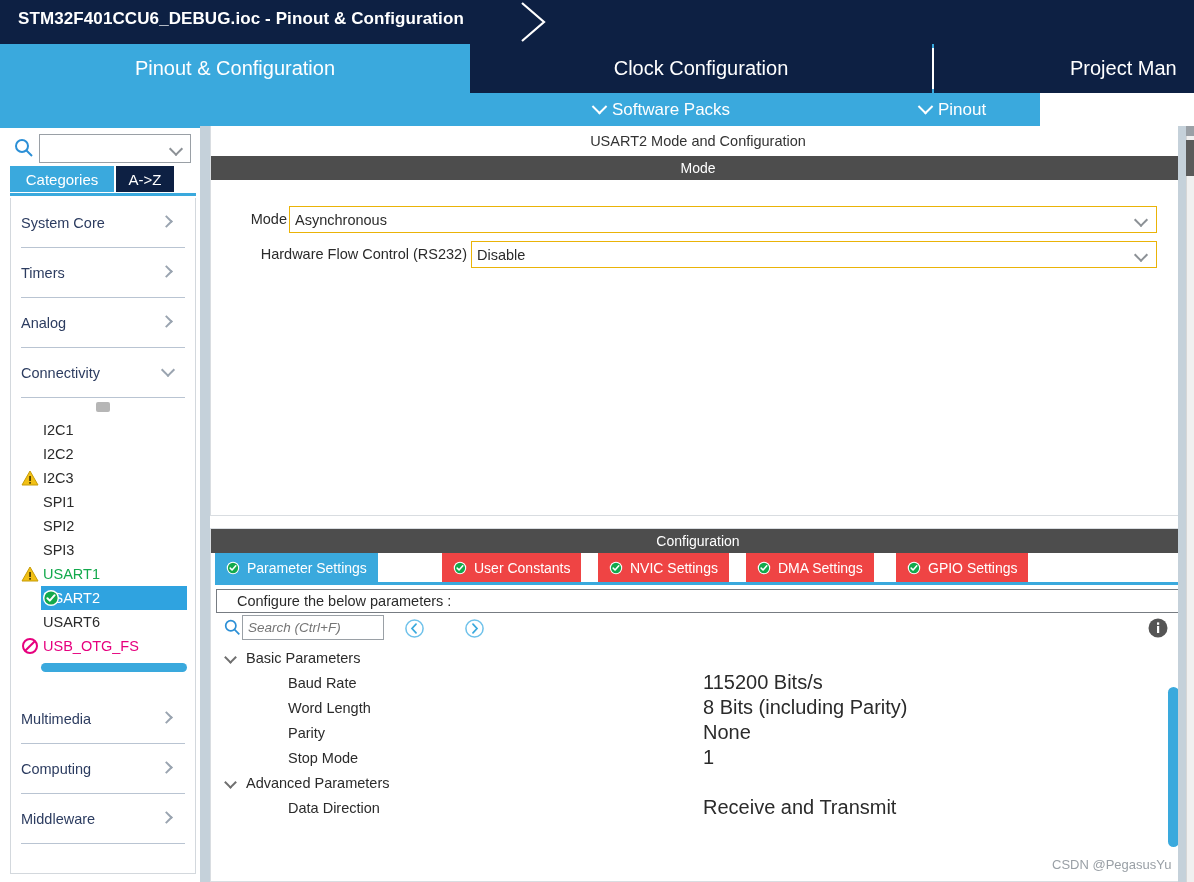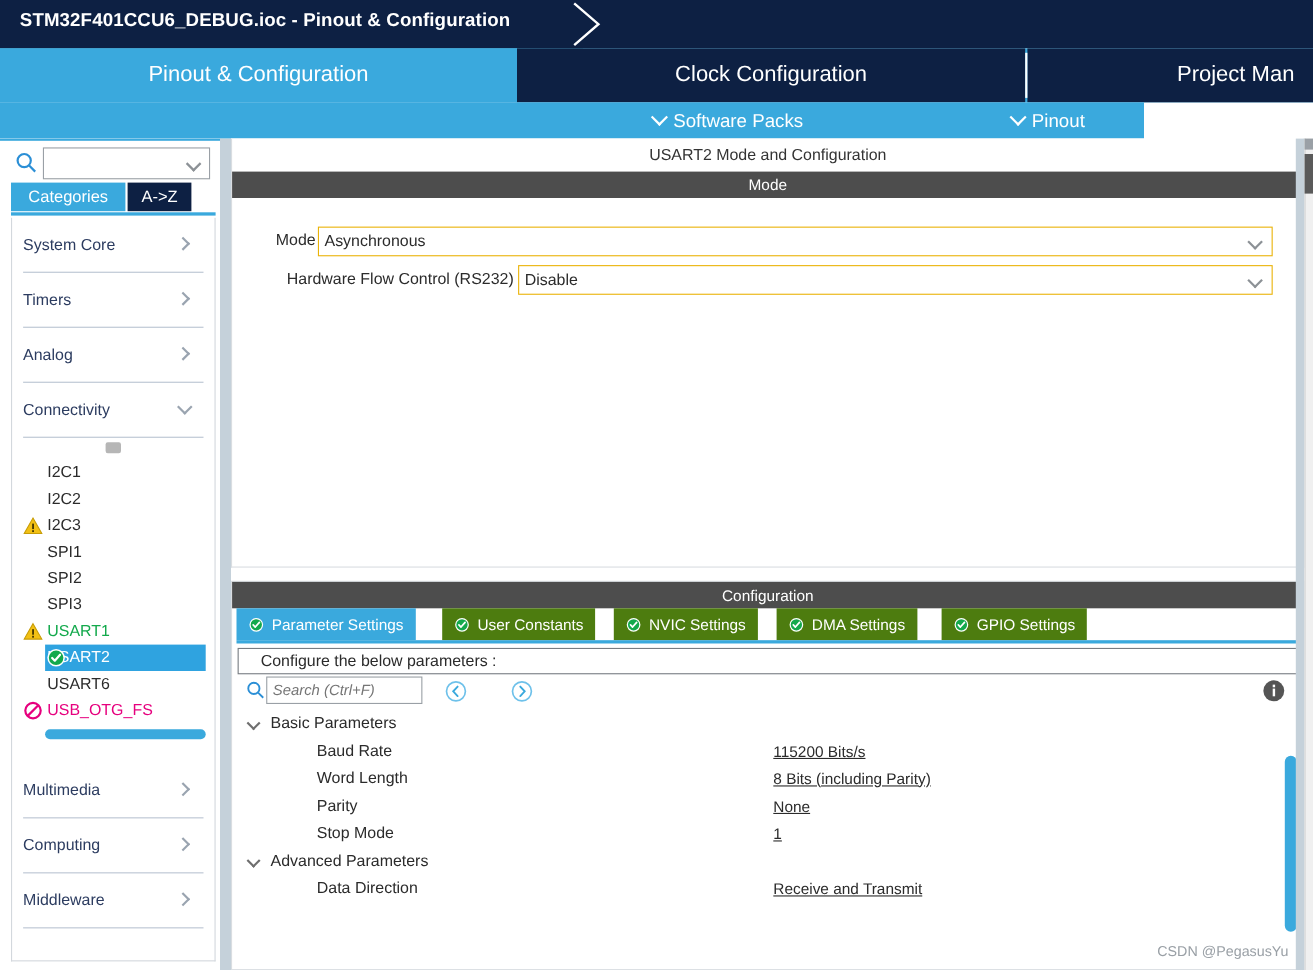--- a/index.html
+++ b/index.html
@@ -212,21 +212,21 @@
     background: #9aa0a6; color: #ffffff; border: 1px solid #888d92;
     display: flex; align-items: center; justify-content: center;
     font-size: 14.5px; cursor: default;
   }
   .cfg-tabs { position: relative; height: 29px; margin-left: 4px; }
   .cfg-tab {
     position: absolute; top: 0; height: 29px;
     display: flex; align-items: center; gap: 7px; padding: 0 11px;
     font-size: 14px; color: #ffffff; white-space: nowrap;
   }
-  .cfg-tab.inactive { background: #4d7c0f; }
+  .cfg-tab.inactive { background: #ef4444; margin-left: 40px; }
   .cfg-tab.active   { background: #3aa9dd; }
   .tabs-underline {
     position: relative; height: 3px; background: #3aa9dd; margin-left: 4px;
   }
   .cfg-body { position: relative; padding: 4px 5px 0 5px; }
   .configure-box {
     position: relative; height: 24px; border: 1px solid #777c82;
     display: flex; align-items: center; padding-left: 20px;
     font-size: 14.5px; color: #2b2b2b;
   }
@@ -248,21 +248,21 @@
 
   .param-tree { position: relative; }
   .tree-row { position: relative; height: 25px; display: flex; align-items: center; }
   .tree-grp-chev {
     position: absolute; left: 10px; top: 8px; width: 9px; height: 9px;
     border-right: 2px solid #6f6f6f; border-bottom: 2px solid #6f6f6f;
     transform: rotate(45deg);
   }
   .tree-grp-label { position: absolute; left: 30px; font-size: 14.5px; color: #2b2b2b; }
   .tree-param-label { position: absolute; left: 72px; font-size: 14.5px; color: #2b2b2b; }
-  .tree-param-value { position: absolute; left: 487px; font-size: 14px; color: #2b2b2b; text-decoration: underline; }
+  .tree-param-value { position: absolute; left: 487px; font-size: 20px; color: #2b2b2b; }
 
   .vscroll-param {
     position: absolute; right: 6px; top: 102px; width: 11px; height: 160px;
     background: #3aa9dd; border-radius: 6px;
   }
 
   
   .right-track {
     position: absolute; left: 1186px; top: 126px; width: 8px; height: 756px;
     background: #f0f0f0; border-left: 1px solid #d6d6d6;

